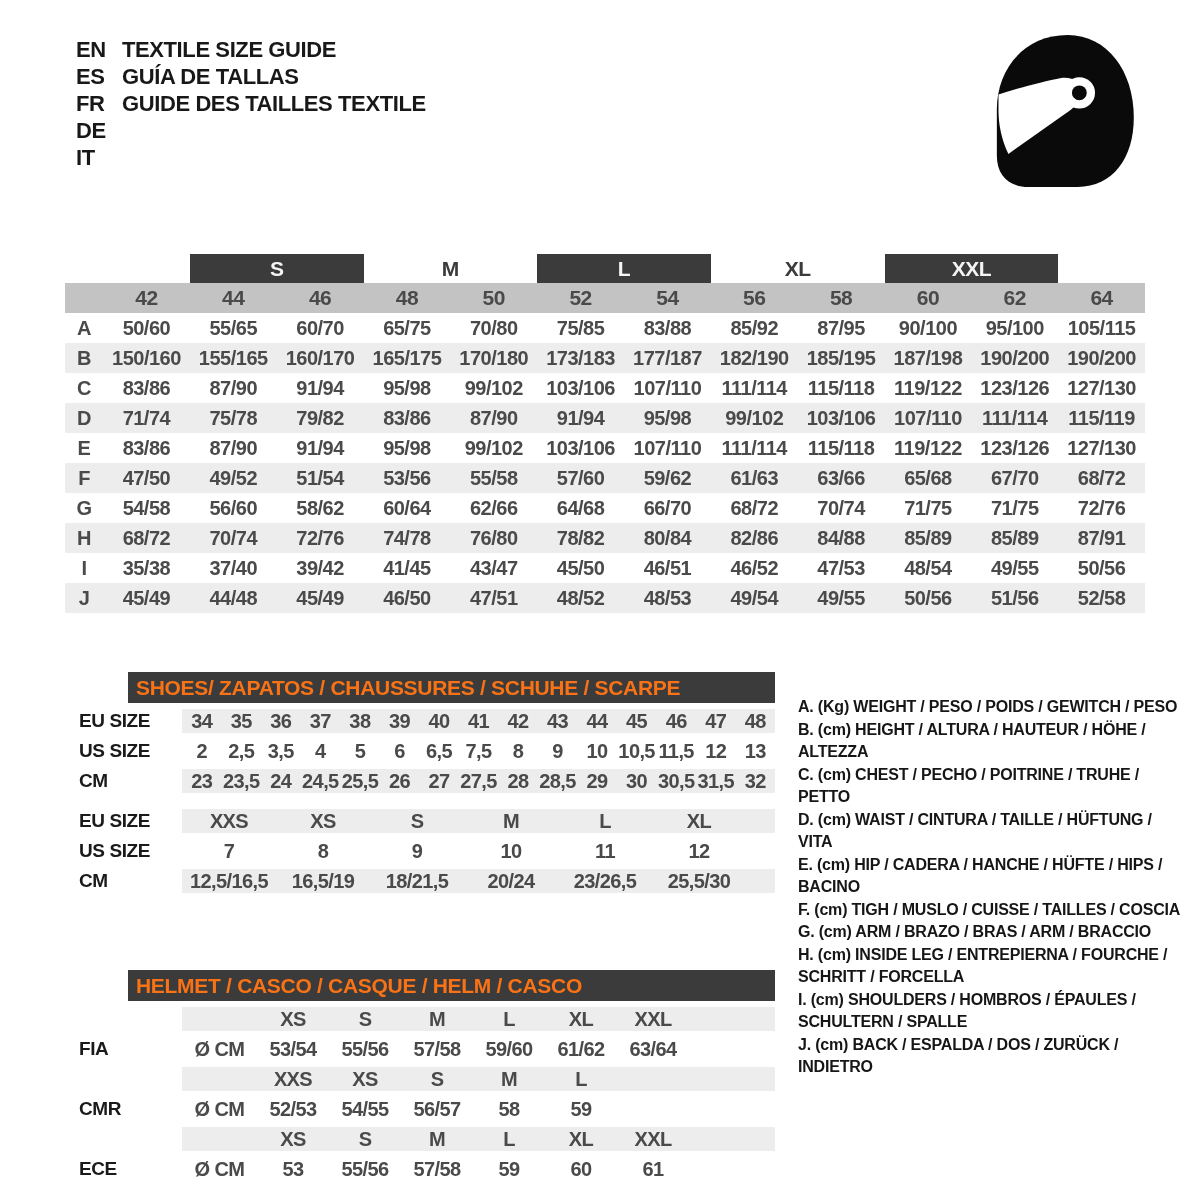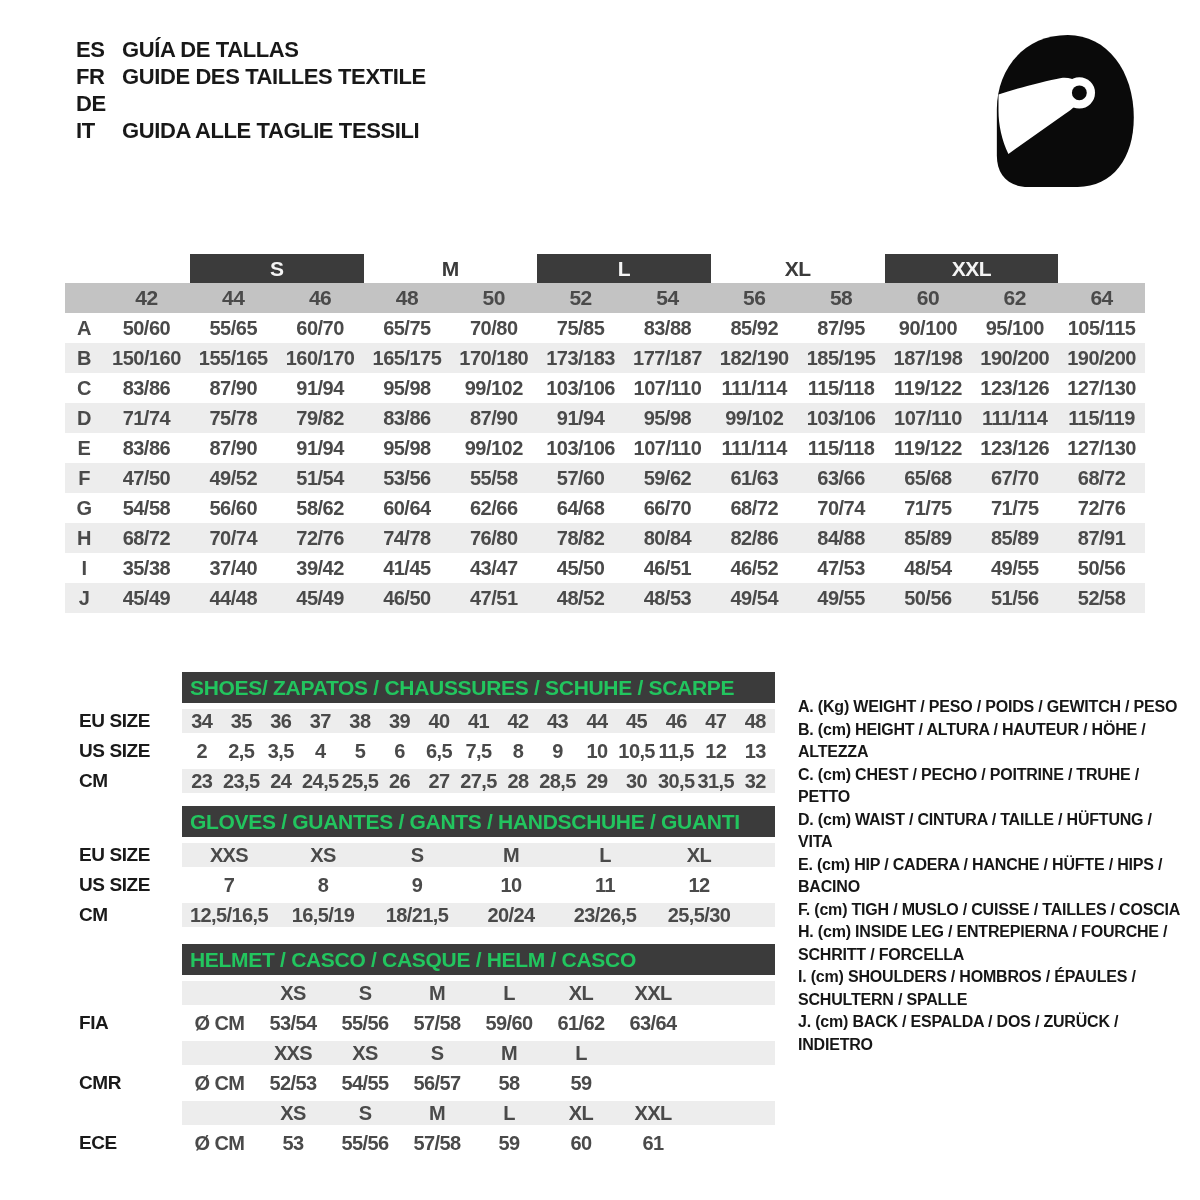--- a/index.html
+++ b/index.html
@@ -23,49 +23,52 @@
   .band{height:30px;background:#c3c3c3;}
   .cell{display:flex;align-items:center;justify-content:center;white-space:nowrap;}
   .band .cell{color:#4a4a4a;font-size:21px;}
   .trow{height:30px;}
   .trow.alt{background:#ededed;}
   .cell.letter{justify-content:center;}
   
   .sub-block{position:absolute;left:65px;width:710px;}
   .sub-row{display:grid;grid-template-columns:117px 1fr;height:30px;}
   .sub-label{display:flex;align-items:center;padding-left:14px;color:#1a1a1a;font-size:19px;letter-spacing:-0.4px;}
-  .bar{margin-left:117px;height:31px;background:#3b3b3b;color:#22c55e;display:flex;align-items:center;
+  .bar{margin-left:63px;height:31px;background:#3b3b3b;color:#f97316;display:flex;align-items:center;
        padding-left:8px;font-size:21px;letter-spacing:-0.3px;margin-bottom:3px;white-space:nowrap;}
   .stripe{display:grid;align-items:center;font-size:20px;letter-spacing:-0.6px;}
   .stripe.gray{background:#ededed;border-top:3px solid #fff;border-bottom:3px solid #fff;box-sizing:border-box;}
   .cols15{grid-template-columns:repeat(15,1fr);}
   .cols6{grid-template-columns:repeat(6,94px) 1fr;}
   .helmcols{grid-template-columns:75px repeat(6,72px) 1fr;}
   
   .legend{position:absolute;left:798px;top:676px;width:392px;color:#161616;
           font-size:16px;line-height:22.5px;letter-spacing:-0.2px;margin-top:20px;}
 </style>
 </head>
 <body>
 
 <div class="lang-list" id="lang-list">
     <div class="lang-row">
+      <span class="lang-code">EN</span>
+      <span class="lang-title">TEXTILE SIZE GUIDE</span>
+    </div>
+    <div class="lang-row">
       <span class="lang-code">ES</span>
       <span class="lang-title">GUÍA DE TALLAS</span>
     </div>
     <div class="lang-row">
       <span class="lang-code">FR</span>
       <span class="lang-title">GUIDE DES TAILLES TEXTILE</span>
     </div>
     <div class="lang-row">
       <span class="lang-code">DE</span>
     </div>
     <div class="lang-row">
       <span class="lang-code">IT</span>
-      <span class="lang-title">GUIDA ALLE TAGLIE TESSILI</span>
     </div>
   </div>
 
 <svg class="helmet-art" viewBox="0 0 100 100" aria-hidden="true">
   <path fill="#0a0a0a" d="M52 4 C 26 4, 9 24, 9 49 L 9 77 C 9 89, 16 96, 28 96 L 58 96 C 79 96, 92 79, 92 54 C 92 26, 76 4, 52 4 Z"></path>
   <path fill="#ffffff" d="M 10 40 C 22 36, 38 32, 48 30 C 56 29, 61 34, 60 40 C 59 45, 55 49, 50 52 L 16 76 C 12 68, 10 58, 10 50 Z"></path>
   <circle cx="59" cy="39" r="9.5" fill="#ffffff"></circle>
   <circle cx="59" cy="39" r="4.5" fill="#0a0a0a"></circle>
 </svg>
 
@@ -306,21 +309,20 @@
           <div class="cell">30</div>
           <div class="cell">30,5</div>
           <div class="cell">31,5</div>
           <div class="cell">32</div>
         </div>
       </div>
     </div>
 </section>
 
 <section class="sub-block" id="gloves-block" style="top:806px">
-  <div class="bar">GLOVES / GUANTES / GANTS / HANDSCHUHE / GUANTI</div>
   <div id="gloves-rows">
       <div class="sub-row">
         <div class="sub-label">EU SIZE</div>
         <div class="stripe cols6 gray">
           <div class="cell">XXS</div>
           <div class="cell">XS</div>
           <div class="cell">S</div>
           <div class="cell">M</div>
           <div class="cell">L</div>
           <div class="cell">XL</div>
@@ -344,21 +346,21 @@
           <div class="cell">16,5/19</div>
           <div class="cell">18/21,5</div>
           <div class="cell">20/24</div>
           <div class="cell">23/26,5</div>
           <div class="cell">25,5/30</div>
         </div>
       </div>
     </div>
 </section>
 
-<section class="sub-block" id="helmet-block" style="top:944px">
+<section class="sub-block" id="helmet-block" style="top:970px">
   <div class="bar">HELMET / CASCO / CASQUE / HELM / CASCO</div>
   <div id="helmet-rows">
       <div class="sub-row">
         <div class="sub-label"></div>
         <div class="stripe helmcols gray">
           <div class="cell"></div>
           <div class="cell">XS</div>
           <div class="cell">S</div>
           <div class="cell">M</div>
           <div class="cell">L</div>
@@ -429,16 +431,17 @@
     </div>
 </section>
 
 <div class="legend" id="legend">
     <div class="legend-line">A. (Kg) WEIGHT / PESO / POIDS / GEWITCH / PESO</div>
     <div class="legend-line">B. (cm) HEIGHT / ALTURA / HAUTEUR / HÖHE / ALTEZZA</div>
     <div class="legend-line">C. (cm) CHEST / PECHO / POITRINE / TRUHE / PETTO</div>
     <div class="legend-line">D. (cm) WAIST / CINTURA / TAILLE / HÜFTUNG / VITA</div>
     <div class="legend-line">E. (cm) HIP / CADERA / HANCHE / HÜFTE / HIPS /  BACINO</div>
     <div class="legend-line">F. (cm) TIGH / MUSLO / CUISSE / TAILLES / COSCIA</div>
+    <div class="legend-line">G. (cm) ARM  / BRAZO / BRAS / ARM / BRACCIO</div>
     <div class="legend-line">H. (cm) INSIDE LEG / ENTREPIERNA / FOURCHE / SCHRITT / FORCELLA</div>
     <div class="legend-line">I. (cm) SHOULDERS / HOMBROS / ÉPAULES / SCHULTERN / SPALLE</div>
     <div class="legend-line">J. (cm) BACK / ESPALDA / DOS / ZURÜCK / INDIETRO</div>
   </div>
 
 </body></html>

